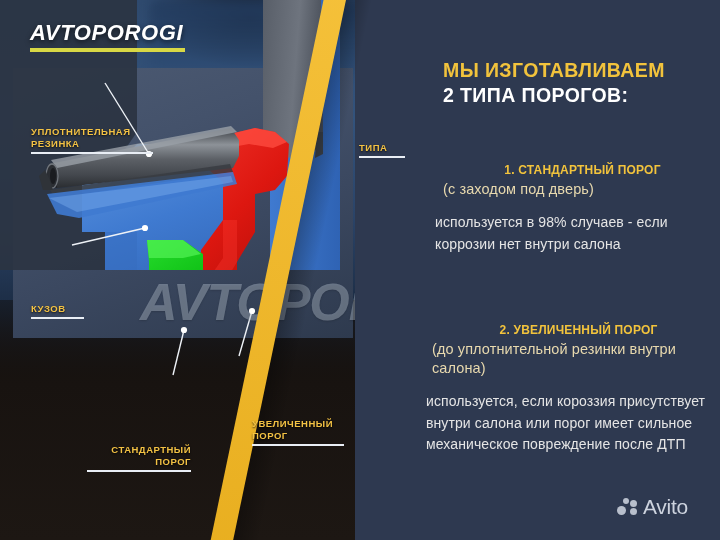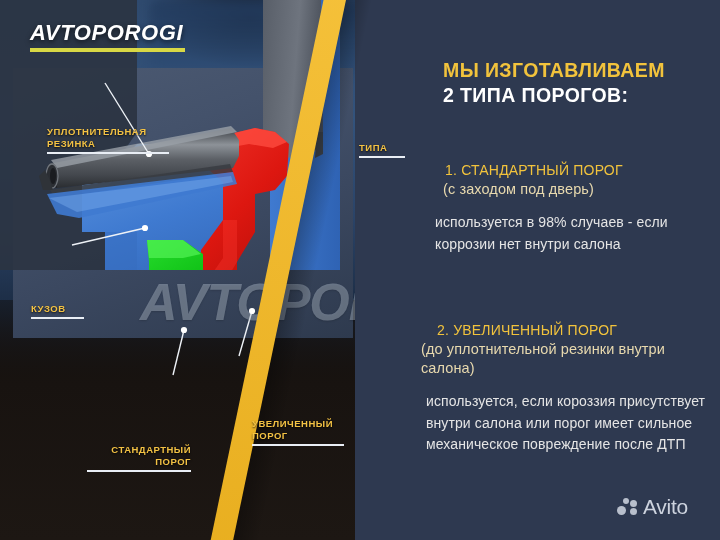--- a/index.html
+++ b/index.html
@@ -30,30 +30,30 @@
   .diag-shadow{position:absolute;left:352px;top:-30px;width:26px;height:620px;
     background:linear-gradient(90deg,rgba(0,0,0,.30),rgba(0,0,0,0));
     transform:rotate(11.8deg);transform-origin:top center;}
 
   .rp-content{position:absolute;left:415px;top:0;width:305px;height:392px;}
   .rp-head{position:absolute;left:28px;top:58px;width:280px;text-align:left;}
   .rp-head .l1{font-size:19.5px;font-weight:bold;color:#f2c33c;letter-spacing:.4px;line-height:25px;}
   .rp-head .l2{font-size:19.5px;font-weight:bold;color:#ffffff;letter-spacing:.4px;line-height:25px;}
 
   .sec{position:absolute;left:0;width:305px;}
-  .sec .title{font-size:14px;font-weight:normal;color:#f2c33c;letter-spacing:.2px;line-height:20px;}
+  .sec .title{font-size:12px;font-weight:bold;color:#f2c33c;letter-spacing:.2px;line-height:20px;text-align:center;}
   .sec .sub{font-size:14.5px;color:#e8d9ae;line-height:19px;letter-spacing:.1px;}
   .sec .body{font-size:14px;color:#e5e5e5;line-height:21.5px;letter-spacing:.1px;}
   .sec1{top:160px;}
   .sec1 .title{margin-left:30px;}
   .sec1 .sub{margin-left:28px;}
   .sec1 .body{margin-top:13px;margin-left:20px;}
   .sec2{top:320px;}
   .sec2 .title{margin-left:22px;}
-  .sec2 .sub{margin-left:6px;}
+  .sec2 .sub{margin-left:17px;}
   .sec2 .body{margin-top:13px;margin-left:11px;}
 
   
   .logo{position:absolute;left:30px;top:20px;}
   .logo .txt{font-size:22px;font-weight:bold;font-style:italic;color:#fff;letter-spacing:.6px;
     text-shadow:0 2px 5px rgba(0,0,0,.6);}
   .logo .bar{margin-top:2px;height:4px;width:155px;background:#d8d845;}
 
   
   .diagram{position:absolute;left:13px;top:68px;width:340px;height:270px;overflow:visible;}
@@ -64,21 +64,21 @@
   
   .wm-main{position:absolute;left:140px;top:272px;font-size:52px;font-weight:bold;font-style:italic;
     letter-spacing:-1px;color:rgba(225,235,248,.32);white-space:nowrap;pointer-events:none;
     text-shadow:0 1px 2px rgba(0,0,0,.15);}
 
   
   .lbl{position:absolute;color:#f3c244;font-size:9.5px;font-weight:bold;letter-spacing:.5px;
     line-height:12px;text-shadow:0 1px 2px rgba(0,0,0,.75);}
   .lbl .ul{height:1.5px;background:#e9eef5;margin-top:2px;}
 
-  .lbl-seal{left:47px;top:126px;width:130px;}
+  .lbl-seal{left:31px;top:126px;width:130px;}
   .lbl-seal .ul{width:122px;}
   .lbl-kuzov{left:31px;top:303px;width:60px;}
   .lbl-kuzov .ul{width:53px;}
   .lbl-door{left:359px;top:142px;width:46px;text-align:left;}
   .lbl-door .ul{width:46px;}
   .lbl-std{left:87px;top:444px;width:104px;text-align:right;}
   .lbl-std .ul{width:104px;}
   .lbl-big{left:252px;top:418px;width:92px;text-align:left;}
   .lbl-big .ul{width:92px;}
 

